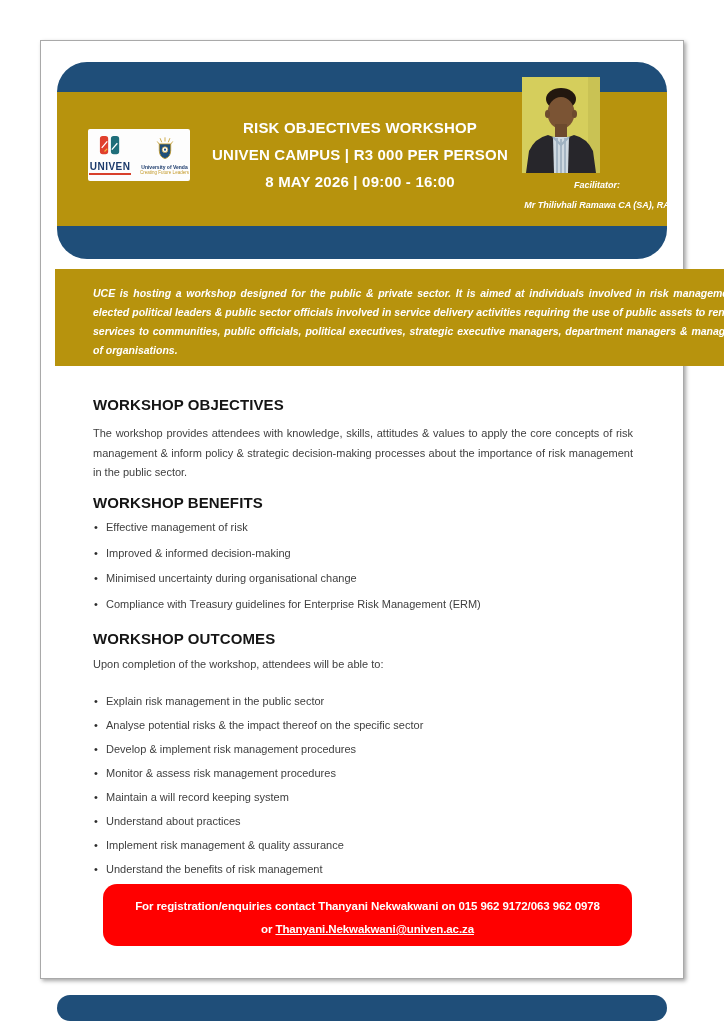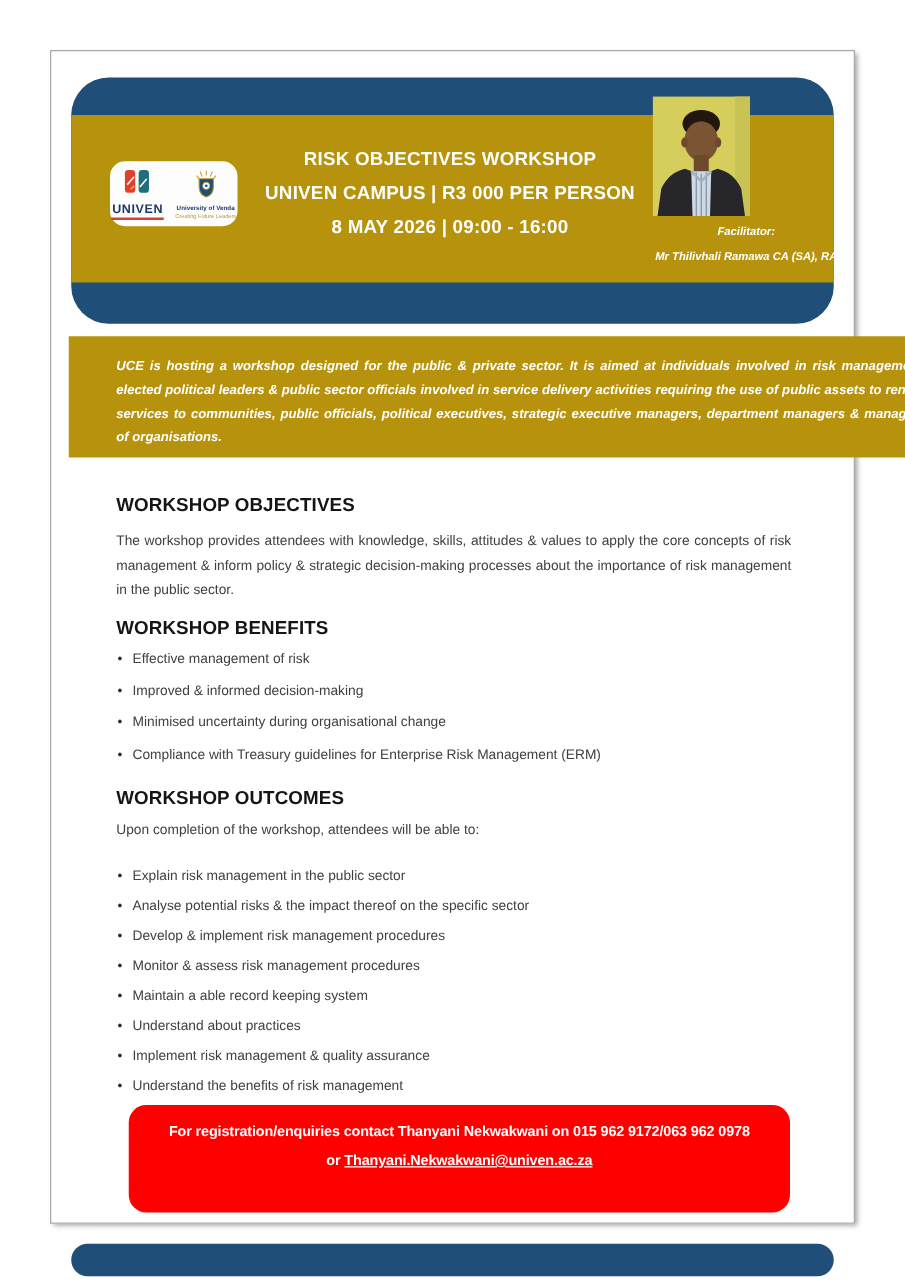--- a/index.html
+++ b/index.html
@@ -10,21 +10,21 @@
   
   .page { position: absolute; left: 40px; top: 40px; width: 644px; height: 939px;
     background: #fff; border: 1px solid #a9a9a9; box-shadow: 2px 2px 4px rgba(0,0,0,.35); }
 
   
   .hdr { position: absolute; left: 16px; top: 21px; width: 610px; height: 197px;
     background: #1F4E79; border-radius: 30px; }
   .hdr-goldband { position: absolute; left: 0; top: 30px; width: 610px; height: 134px;
     background: #B7930D; }
   .logo-card { position: absolute; left: 31px; top: 67px; width: 102px; height: 52px;
-    background: #fdfdfd; border-radius: 12px; display: flex; align-items: center;
+    background: #fdfdfd; border-radius: 2px; display: flex; align-items: center;
     justify-content: center; gap: 9px; }
   .logo-univen { display: flex; flex-direction: column; align-items: center; }
   .logo-univen .word { font-size: 10px; font-weight: bold; color: #1b3a6b; letter-spacing: .5px; }
   .logo-univen .redline { width: 42px; height: 2px; background: #d8402c; margin-top: 1px; }
   .logo-crest { display: flex; flex-direction: column; align-items: center; }
   .logo-crest .crest-title { font-size: 5px; color: #1b3a6b; font-weight: bold; white-space: nowrap; }
   .logo-crest .crest-tag { font-size: 4.5px; color: #c49a2a; white-space: nowrap; }
 
   .hdr-title { position: absolute; left: 148px; top: 52px; width: 310px; text-align: center;
     color: #ffffff; font-weight: bold; font-size: 15px; line-height: 27px; letter-spacing: .2px; }
@@ -53,21 +53,21 @@
   .c-out-i   { top: 614px; }
   .c-out-l   { top: 654px; }
   ul.blist { list-style: none; }
   ul.blist li { position: relative; padding-left: 13px; font-size: 11px; line-height: 13px; }
   ul.blist li::before { content: "•"; position: absolute; left: 1px; top: 0;
     color: #2b2b2b; font-size: 11px; }
   ul.pitch26 li { margin-bottom: 12.5px; }
   ul.pitch24 li { margin-bottom: 11px; }
 
   
-  .contact { position: absolute; left: 62px; top: 843px; width: 529px; height: 86px;
+  .contact { position: absolute; left: 62px; top: 843px; width: 529px; height: 62px;
     background: #FF0000; border-radius: 14px; text-align: center; color: #fff;
     font-weight: bold; font-size: 11.5px; letter-spacing: -0.1px; }
   .contact .l1 { margin-top: 16px; white-space: nowrap; }
   .contact .l2 { margin-top: 11px; }
   .contact a { color: #ffffff; text-decoration: underline; font-weight: bold; }
 
   
   .footer-bar { position: absolute; left: 57px; top: 995px; width: 610px; height: 26px;
     background: #1F4E79; border-radius: 13px; }
 </style>
@@ -153,21 +153,21 @@
     </div>
 
     <div class="content sec-h c-out-h">WORKSHOP OUTCOMES</div>
     <div class="content para c-out-i">Upon completion of the workshop, attendees will be able to:</div>
     <div class="content c-out-l">
       <ul class="blist pitch24">
         <li>Explain risk management in the public sector</li>
         <li>Analyse potential risks &amp; the impact thereof on the specific sector</li>
         <li>Develop &amp; implement risk management procedures</li>
         <li>Monitor &amp; assess risk management procedures</li>
-        <li>Maintain a able record keeping system</li>
+        <li>Maintain a will record keeping system</li>
         <li>Understand about practices</li>
         <li>Implement risk management &amp; quality assurance</li>
         <li>Understand the benefits of risk management</li>
       </ul>
     </div>
 
     <div class="contact">
       <div class="l1">For registration/enquiries contact Thanyani Nekwakwani on 015 962 9172/063 962 0978</div>
       <div class="l2">
         <span>or</span>

